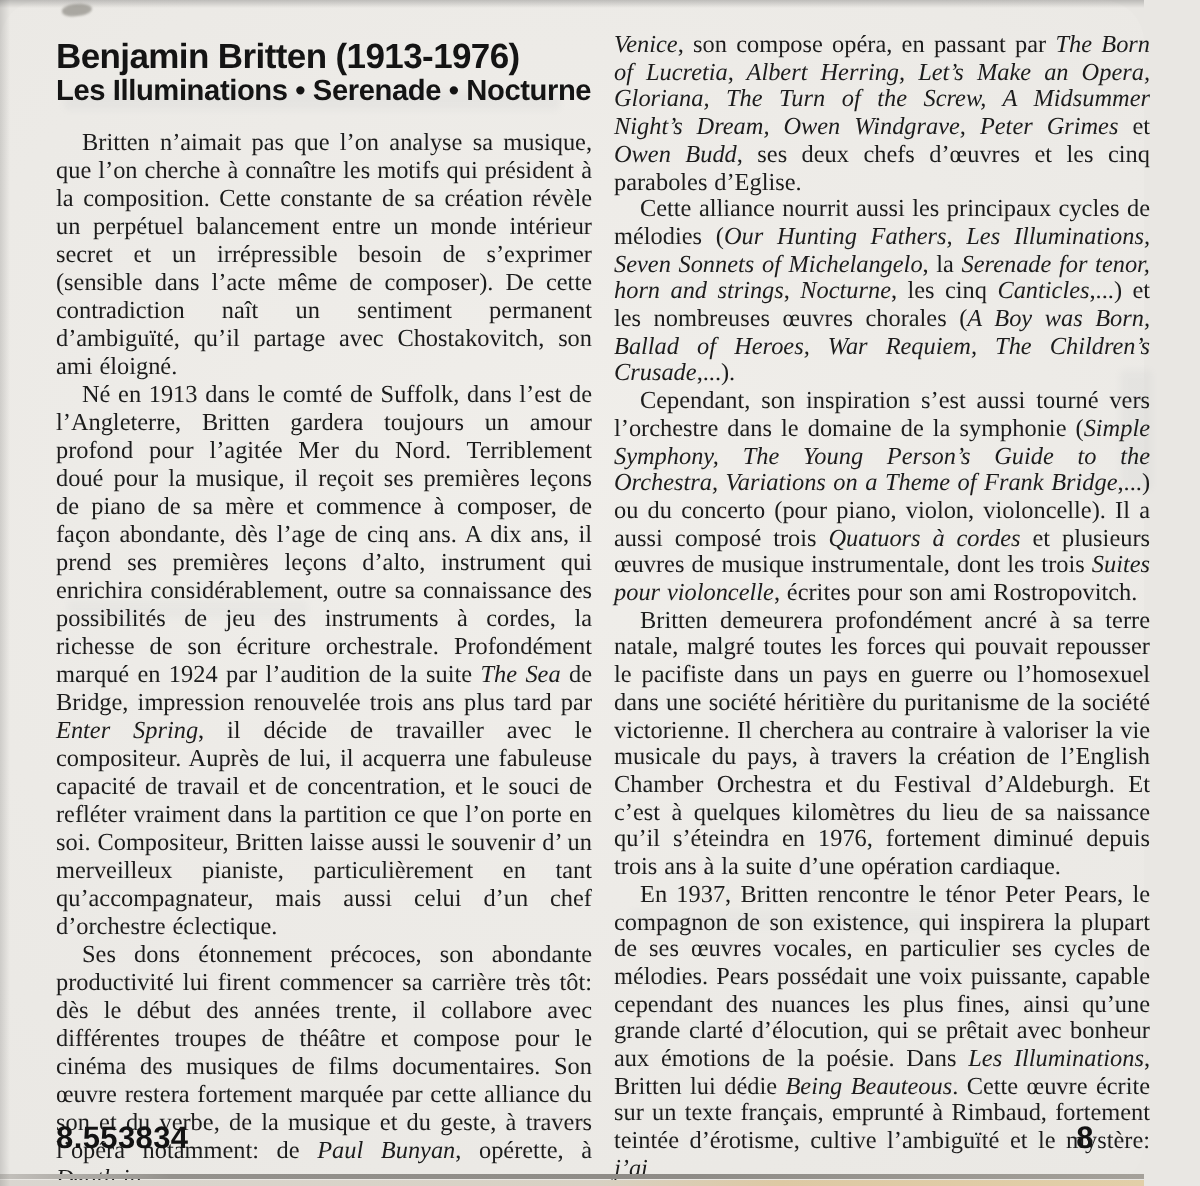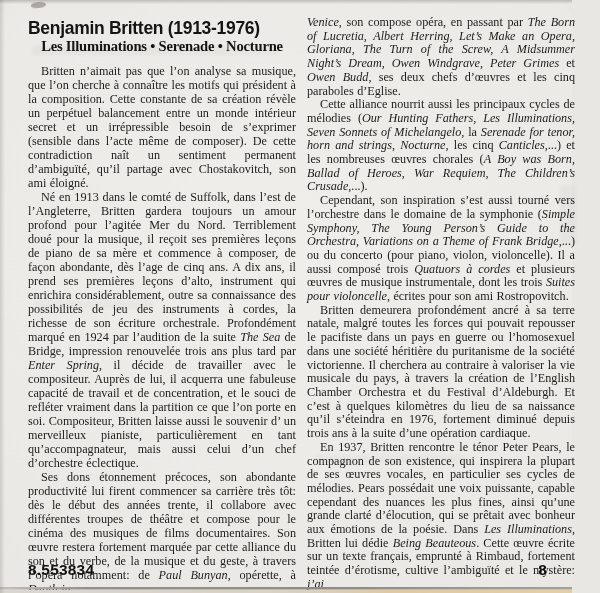--- a/index.html
+++ b/index.html
@@ -29,22 +29,22 @@
     position: absolute; top: 16px; left: 28px;
     display: flex; gap: 11px;
   }
   .col { width: 268px; }
   .header { padding-top: 3px; margin-bottom: 9px; }
   .title {
     font-family: "Liberation Sans", sans-serif; font-weight: bold;
     font-size: 17.5px; line-height: 1.1; letter-spacing: -0.3px; color: #141414;
   }
   .subtitle {
-    font-family: Liberation Serif, serif; font-weight: bold;
-    font-size: 14.6px; line-height: 1.12; letter-spacing: -0.2px; color: #141414; text-align: center;
+    font-family: Liberation Sans, sans-serif; font-weight: bold;
+    font-size: 14.6px; line-height: 1.12; letter-spacing: -0.2px; color: #141414;
   }
   .paras p {
     margin: 0; text-align: justify; text-indent: 13px;
     font-size: 12.2px; line-height: 14px; color: #1c1c1c;
     word-spacing: 0.4px;
   }
   .col-right.paras p { line-height: 13.7px; }
   .paras p.no-indent { text-indent: 0; }
   .paras i { font-style: italic; }
   .footer {

